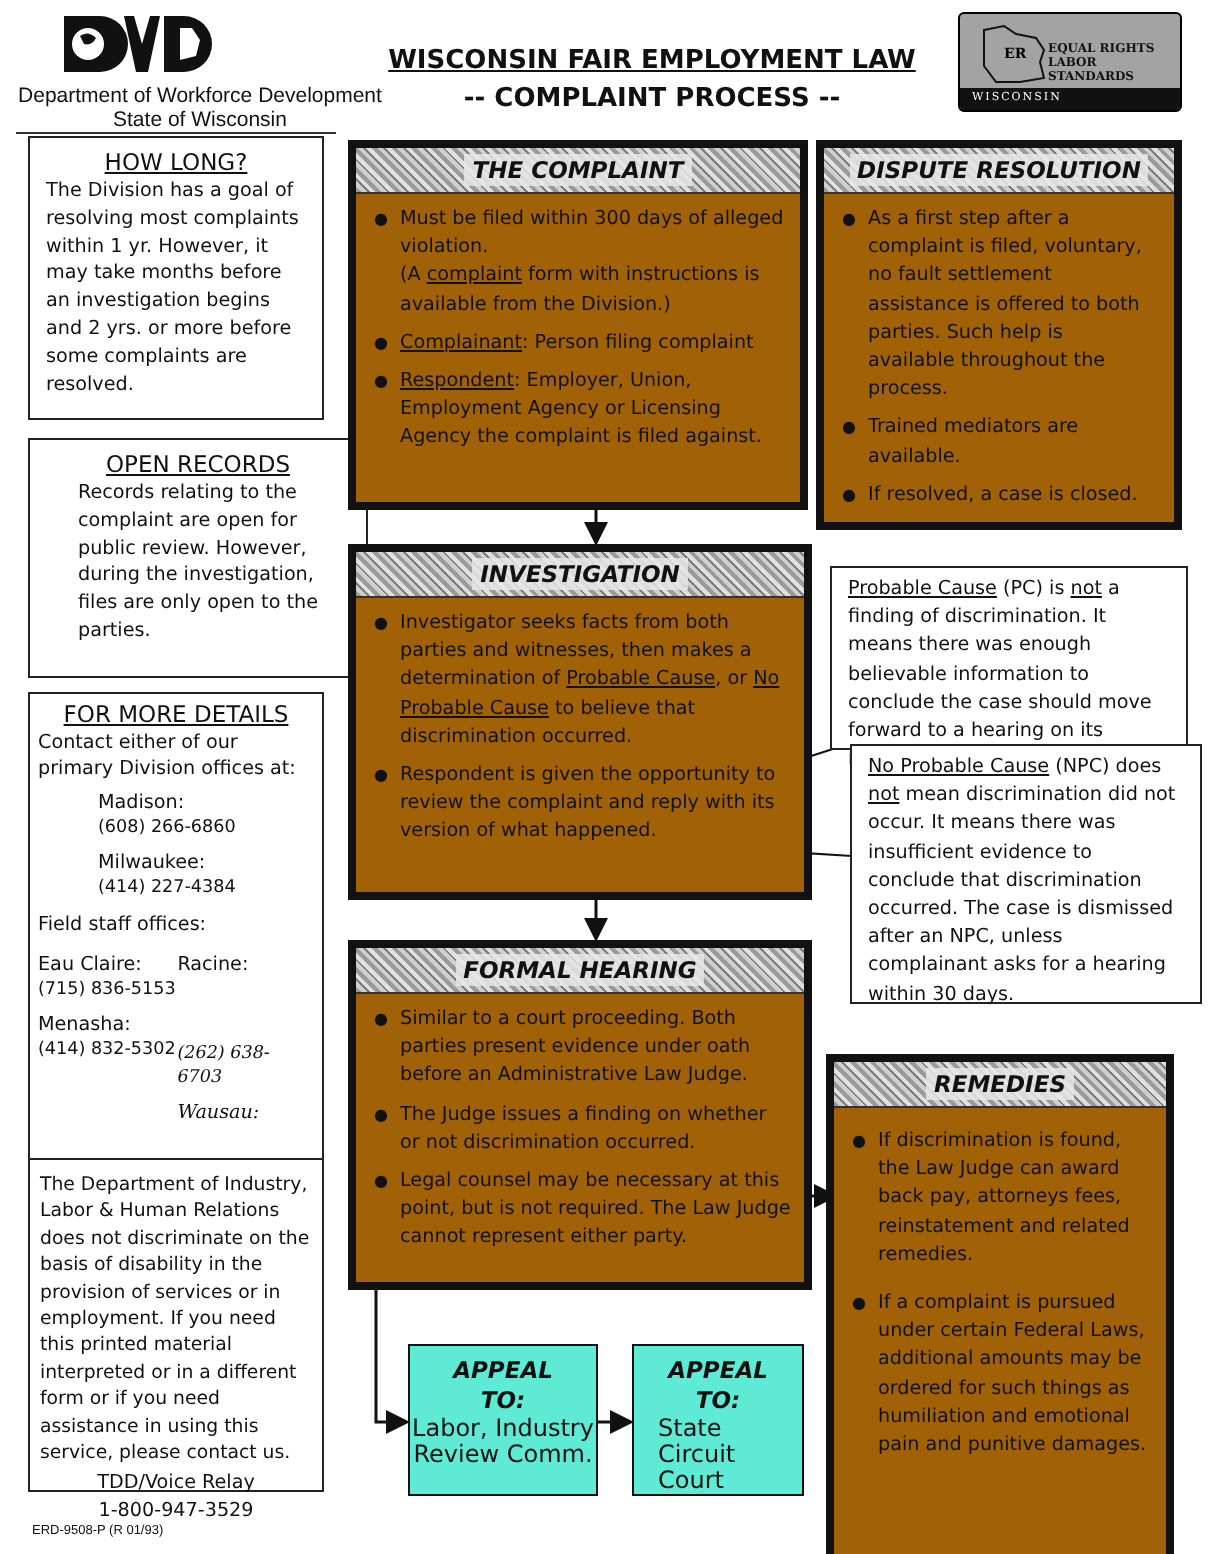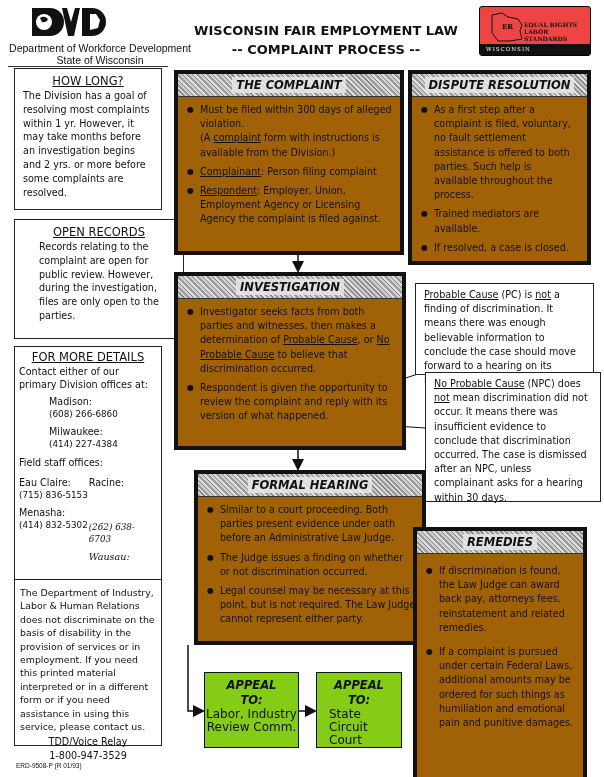--- a/index.html
+++ b/index.html
@@ -2,23 +2,23 @@
 <html><head>
 <meta charset="utf-8">
 <style>
   html, body { margin:0; padding:0; background:#fff; }
   body { width:604px; height:777px; position:relative; overflow:hidden;
          font-family:"DejaVu Sans", sans-serif; color:#111; }
   .abs { position:absolute; }
   
   .logo { left:28px; top:4px; width:84px; height:36px; }
   .dept { left:0px; top:42px; width:200px; font-family:"Liberation Sans", sans-serif; font-size:10.5px; text-align:center; line-height:12px; }
-  .title1 { left:176px; top:23px; width:300px; text-align:center; font-size:13px; font-weight:bold; letter-spacing:0; }
+  .title1 { left:176px; top:23px; width:300px; text-align:center; font-size:13px; font-weight:bold; letter-spacing:0;text-decoration:underline; }
   .title2 { left:176px; top:42px; width:300px; text-align:center; font-size:13px; font-weight:bold; }
-  .badge { left:479px; top:6px; width:110px; height:48px; border:1.5px solid #000; border-radius:3px; background:#ef4444; overflow:hidden; }
+  .badge { left:479px; top:6px; width:110px; height:48px; border:1.5px solid #000; border-radius:3px; background:#a3a3a3; overflow:hidden; }
   .badge-text { position:absolute; left:44px; top:14px; font-family:"DejaVu Serif", serif; font-size:6px; font-weight:bold; line-height:7px; }
   .badge-bar { position:absolute; left:0; right:0; bottom:0; height:11px; background:#111; color:#fff; font-family:"DejaVu Serif", serif; font-size:5.5px; padding-left:6px; line-height:11px; letter-spacing:1px; }
   .rule { height:0; border-top:1px solid #333; }
 
   
   .side { position:absolute; border:1.5px solid #222; background:#fff; box-sizing:border-box; }
   .side h3 { margin:0; text-align:center; font-size:11.5px; font-weight:normal; text-decoration:underline; line-height:16px; }
   .side p { margin:0; font-size:9.6px; line-height:13.8px; }
   .howlong { left:14px; top:68px; width:148px; height:142px; padding:4px 8px; }
   .openrec { left:14px; top:219px; width:170px; height:120px; padding:4px 24px; }
@@ -38,28 +38,28 @@
          display:flex; align-items:center; justify-content:center; }
   .hdr span { background:rgba(230,230,230,0.85); padding:0 4px; font-size:11.5px; font-weight:bold; font-style:italic; line-height:16px; }
   ul.bul { margin:0; padding:6px 6px 0 22px; list-style:none; }
   ul.bul li { position:relative; font-size:9.6px; line-height:14.2px; margin-bottom:5px; }
   ul.bul li::before { content:"\25CF"; position:absolute; left:-13px; top:0; font-size:8px; }
   .u { text-decoration:underline;text-align:right; }
 
   .complaint { left:174px; top:70px; width:230px; height:185px; }
   .dispute { left:408px; top:70px; width:183px; height:195px; }
   .invest { left:174px; top:272px; width:232px; height:178px; }
-  .hearing { left:174px; top:470px; width:232px; height:175px;margin-left:20px; }
+  .hearing { left:174px; top:470px; width:232px; height:175px; }
   .remedies { left:402px; top:527px; width:174px; height:271px;margin-left:11px; }
 
   .note { position:absolute; border:1.2px solid #222; background:#fff; box-sizing:border-box; font-size:9.6px; line-height:14.2px; }
   .pc { left:415px; top:283px; width:179px; height:92px; padding:4px 8px; }
   .npc { left:425px; top:372px; width:176px; height:130px; padding:4px 8px; }
 
-  .appeal { position:absolute; border:1.5px solid #111; background:#84cc16; box-sizing:border-box; text-align:center; }
+  .appeal { position:absolute; border:1.5px solid #111; background:#5eead4; box-sizing:border-box; text-align:center; }
   .appeal .a1 { font-size:11.5px; font-weight:bold; font-style:italic; line-height:15px; margin-top:5px; }
   .appeal .a3 { font-size:12px; line-height:13px; }
   .appeal1 { left:204px; top:672px; width:95px; height:76px; }
   .appeal2 { left:316px; top:672px; width:86px; height:76px; text-align:left; padding-left:12px; }
   .appeal2 .a1 { text-align:center; margin-left:-12px; }
 
   svg.lines { position:absolute; left:0; top:0; width:604px; height:777px; pointer-events:none; }
 </style>
 </head>
 <body>

